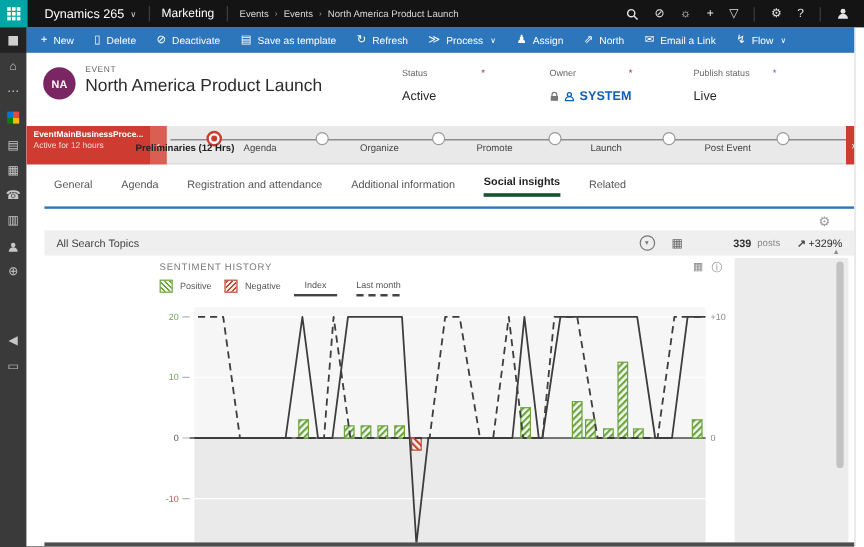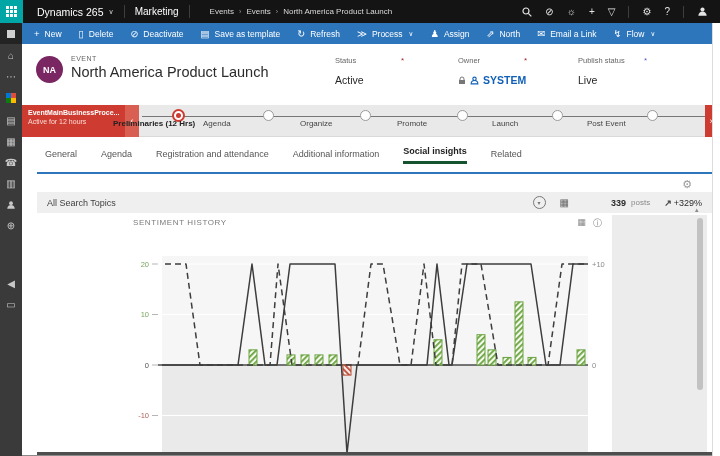--- a/index.html
+++ b/index.html
@@ -12,21 +12,21 @@
   .waffle{width:23px;height:23px;background:#00A6A6;display:flex;align-items:center;justify-content:center;}
   .wgrid{width:11px;height:11px;
          background:
           linear-gradient(#fff,#fff) 0 0/3px 3px no-repeat, linear-gradient(#fff,#fff) 4px 0/3px 3px no-repeat, linear-gradient(#fff,#fff) 8px 0/3px 3px no-repeat,
           linear-gradient(#fff,#fff) 0 4px/3px 3px no-repeat, linear-gradient(#fff,#fff) 4px 4px/3px 3px no-repeat, linear-gradient(#fff,#fff) 8px 4px/3px 3px no-repeat,
           linear-gradient(#fff,#fff) 0 8px/3px 3px no-repeat, linear-gradient(#fff,#fff) 4px 8px/3px 3px no-repeat, linear-gradient(#fff,#fff) 8px 8px/3px 3px no-repeat;}
   .brand{font-size:10.5px;margin-left:14px;display:flex;align-items:center;gap:5px;}
   .brand .chev{font-size:7px;color:#cfcfcf;}
   .vsep{width:1px;height:13px;background:#3d3d3d;margin:0 10px;}
   .appname{font-size:10px;}
-  .crumbs{font-size:8px;color:#d8d8d8;display:flex;align-items:center;gap:5px;margin-left:10px;}
+  .crumbs{font-size:8px;color:#d8d8d8;display:flex;align-items:center;gap:5px;margin-left:0;}
   .csep{color:#9a9a9a;font-size:7px;}
   .tnicons{margin-left:auto;display:flex;align-items:center;gap:13px;padding-right:12px;}
   .tnicons .tni{font-size:10px;color:#e4e4e4;line-height:1;}
   .tnicons .tsep{width:1px;height:12px;background:#3d3d3d;}
   
   .cmdbar{position:absolute;left:22px;top:23px;width:698px;height:21px;background:#2E76BC;
           display:flex;align-items:center;gap:17px;padding-left:12px;box-sizing:border-box;}
   .cmd{display:flex;align-items:center;gap:5px;color:#fff;font-size:8.5px;white-space:nowrap;}
   .ci{font-size:9.5px;line-height:1;}
   .cmenu{font-size:6.5px;margin-left:1px;}
@@ -312,20 +312,34 @@
     </span>
   </div>
 
   <div class="grayzone"></div>
 
   <div class="card">
     <div class="ctitle">SENTIMENT HISTORY</div>
     <div class="cicons">
       <span>▦</span>
       <span>ⓘ</span>
+    </div>
+    <div class="legend">
+      <span class="sw hg"></span>
+      <span class="ll">Positive</span>
+      <span class="sw hr"></span>
+      <span class="ll">Negative</span>
+      <span class="stack">
+        <span class="ll" style="margin:0">Index</span>
+        <span class="lsolid"></span>
+      </span>
+      <span class="stack" style="margin-left:10px">
+        <span class="ll" style="margin:0">Last month</span>
+        <span class="ldash"></span>
+      </span>
     </div>
 
     <svg id="chart-svg" width="487" height="198">
       <defs>
         <pattern id="pg" width="4" height="4" patternUnits="userSpaceOnUse" patternTransform="rotate(45)">
           <rect width="4" height="4" fill="#f4faee"></rect>
             <rect width="1.8" height="4" fill="#6aa33f"></rect>
         </pattern>
         <pattern id="pr" width="4" height="4" patternUnits="userSpaceOnUse" patternTransform="rotate(-45)">
           <rect width="4" height="4" fill="#fbeeec"></rect>

